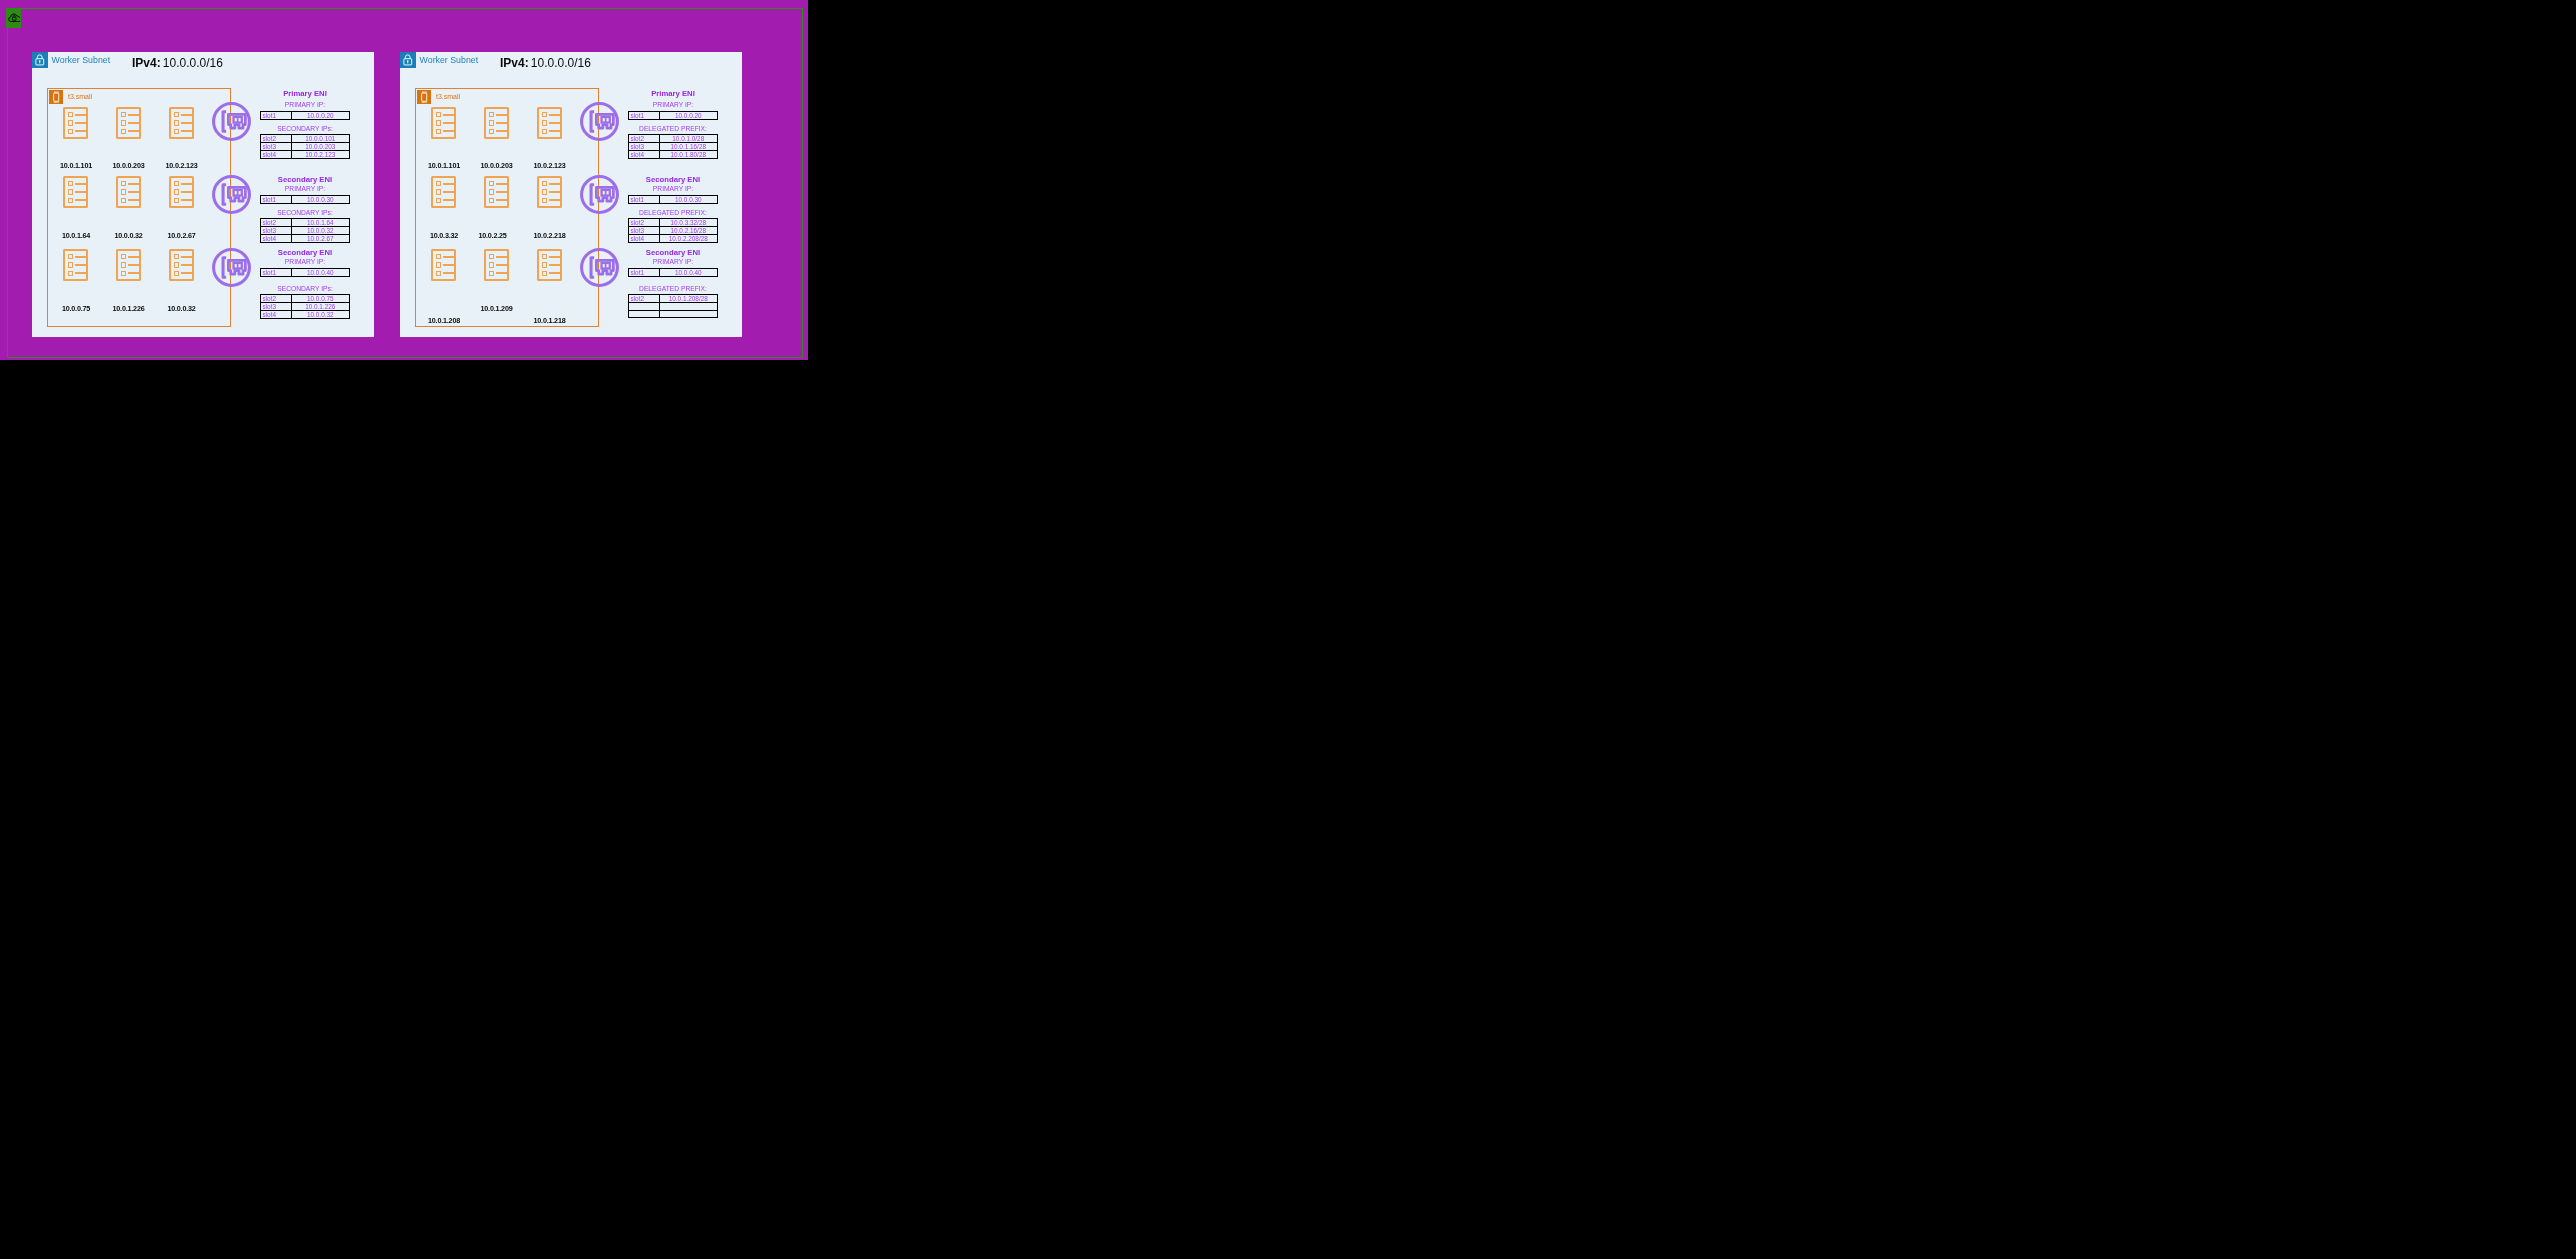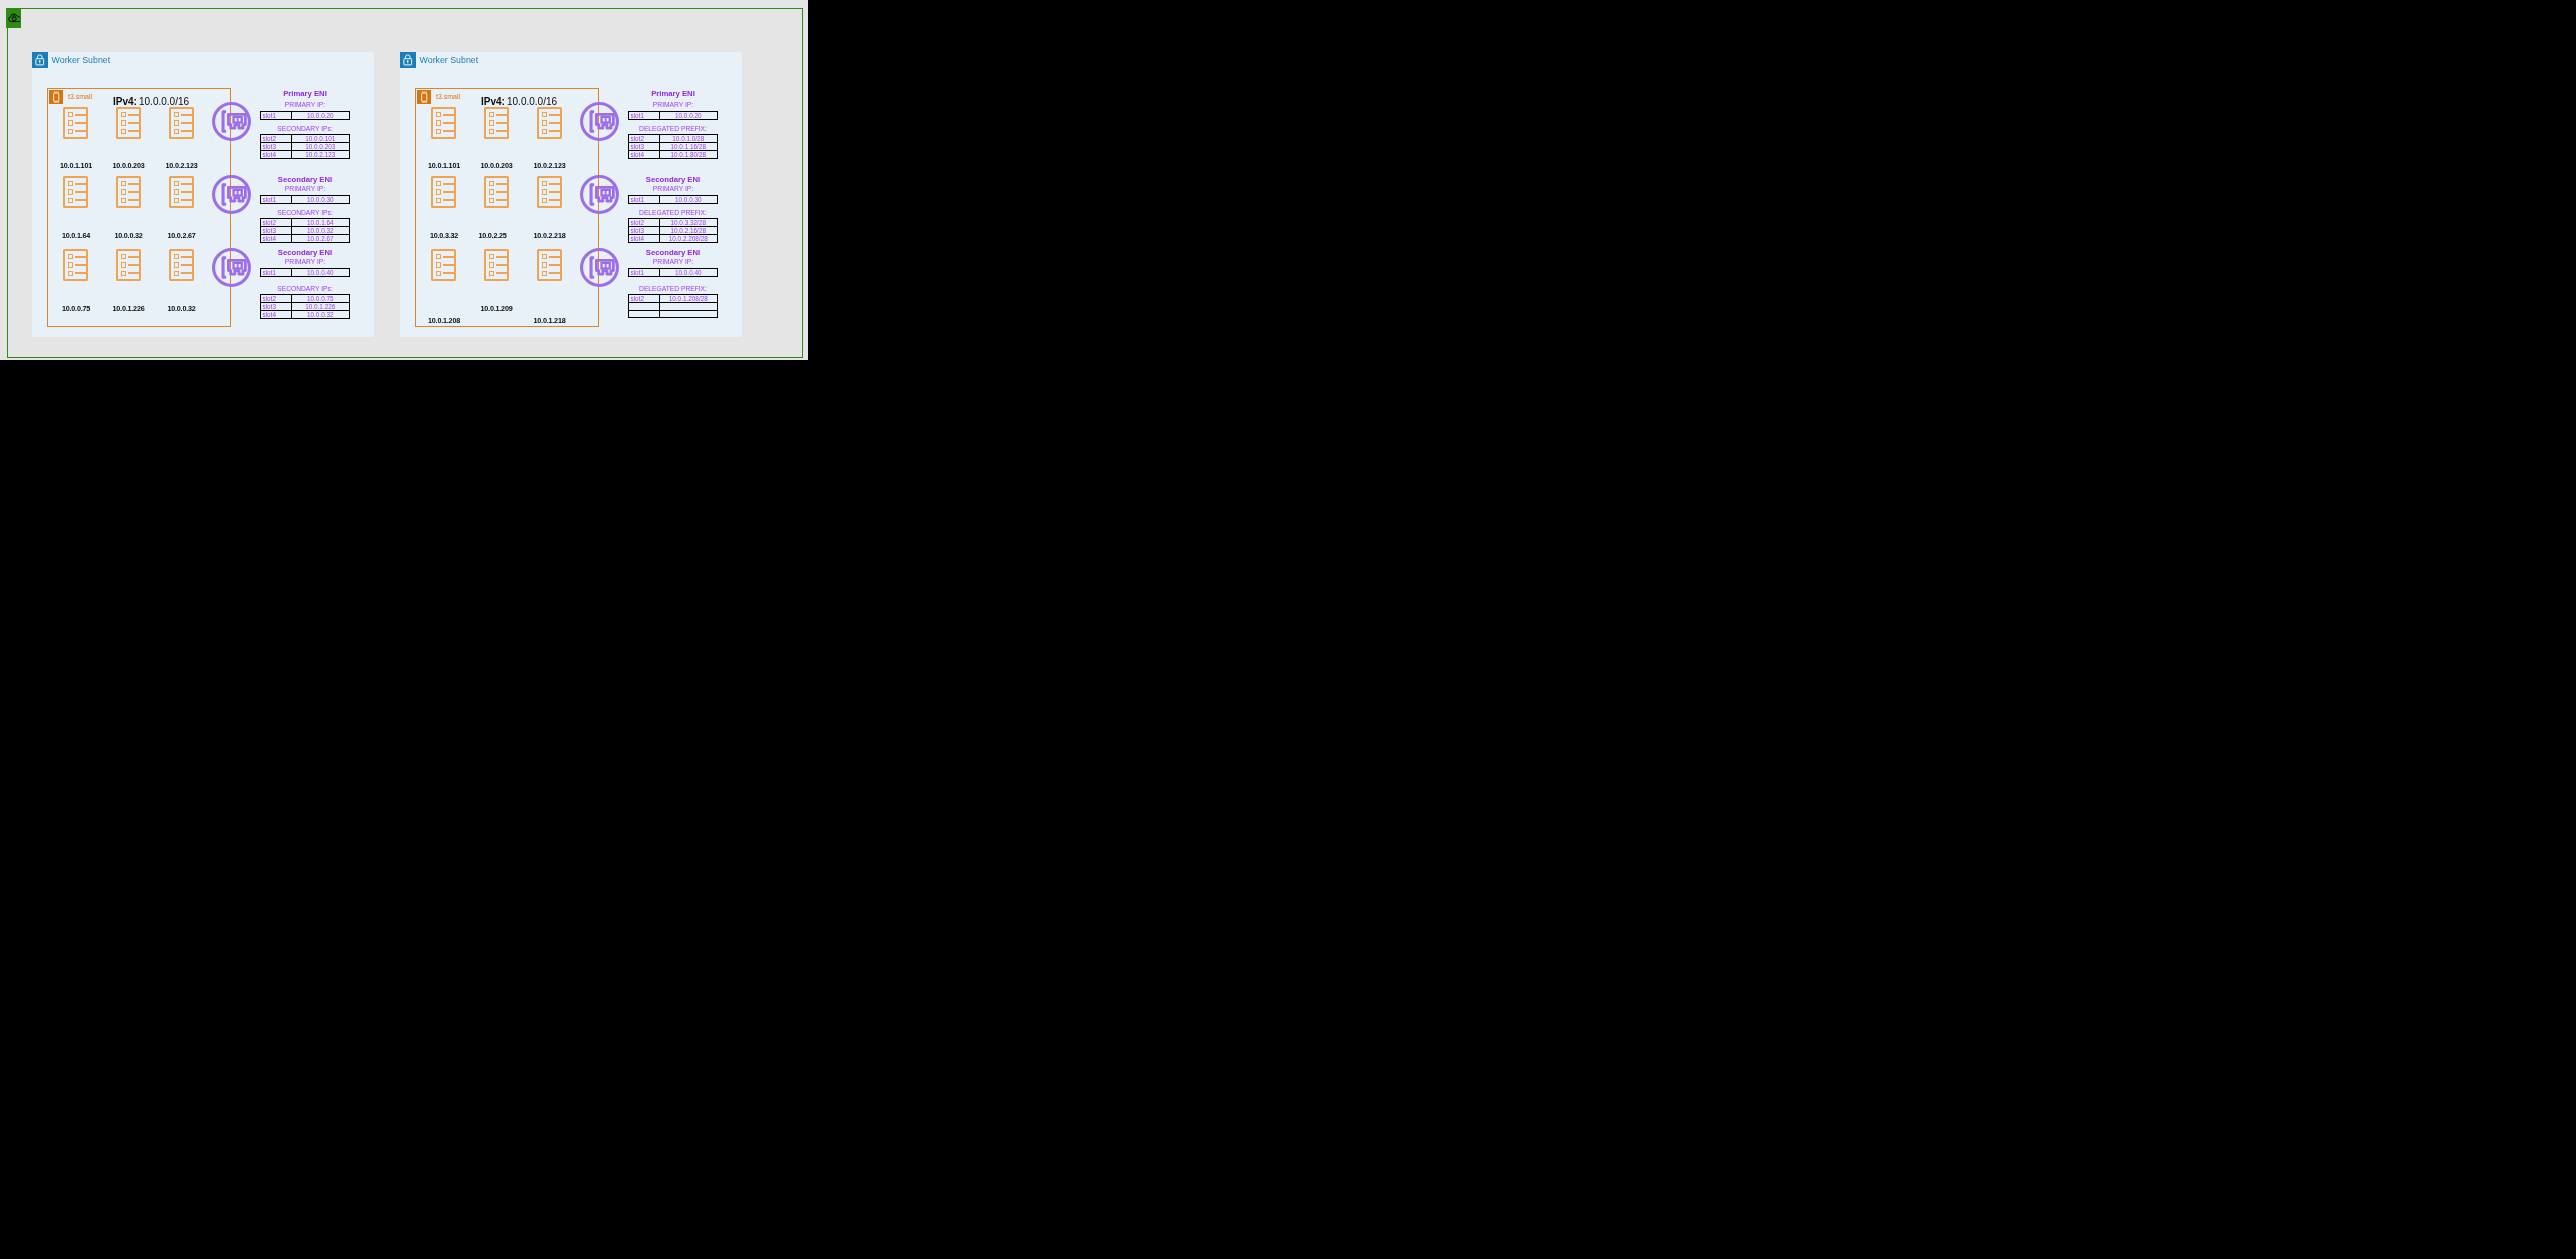--- a/index.html
+++ b/index.html
@@ -1,28 +1,28 @@
 <!DOCTYPE html>
 <html style="font-size:8.2px"><head>
 <meta charset="utf-8">
 <style>
   html,body{margin:0;padding:0;background:#000;}
-  #stage{position:relative;width:808px;height:360px;background:#e5e5e5;overflow:hidden;
+  #stage{position:relative;width:808px;height:360px;background:#a21caf;overflow:hidden;
          font-family:"Liberation Sans","DejaVu Sans",sans-serif;}
   
   .vpc-frame{position:absolute;left:6.7px;top:8.2px;width:794px;height:348px;
              border:1px solid #2e8b14;}
   .vpc-badge{position:absolute;left:5.7px;top:7.7px;width:15.5px;height:20px;background:#2e8b14;z-index:3;}
   .vpc-badge svg{position:absolute;left:1px;top:3.6px;}
   
   .panel{position:absolute;top:52px;width:342px;height:285px;background:#e9f1f8;}
   .panel.left{left:32px;}  .panel.right{left:400px;}
   .lock-badge{position:absolute;left:0;top:0;width:15.5px;height:15.5px;background:#1a7fb8;}
   .subnet-name{position:absolute;left:19.6px;top:3.1px;font-size:8.8px;color:#1a7fb8;white-space:nowrap;}
-  .cidr{position:absolute;left:81px;top:3.6px;font-size:10px;color:#0b0b0b;white-space:nowrap;margin-top:40px;}
+  .cidr{position:absolute;left:100px;top:3.6px;font-size:12px;color:#0b0b0b;white-space:nowrap;}
   .cidr b{font-weight:bold;margin-right:2.1px;}
   
   .inst-box{position:absolute;left:15px;top:36px;width:182px;height:237px;border:1px solid #e0812f;}
   .chip-badge{position:absolute;left:17px;top:38px;width:14.4px;height:14.4px;background:#d9730f;}
   .inst-label{position:absolute;left:36px;top:41px;font-size:7px;color:#d9730f;white-space:nowrap;}
   
   .pod{position:absolute;width:25px;height:32px;border:2.1px solid #f0a351;border-radius:1.5px;
        box-sizing:border-box;padding:3.1px 2.6px;display:flex;flex-direction:column;justify-content:space-between;}
   .pod i{position:relative;display:block;height:5.2px;}
   .pod i::before{content:"";position:absolute;left:0;top:0;width:5.2px;height:5.2px;

